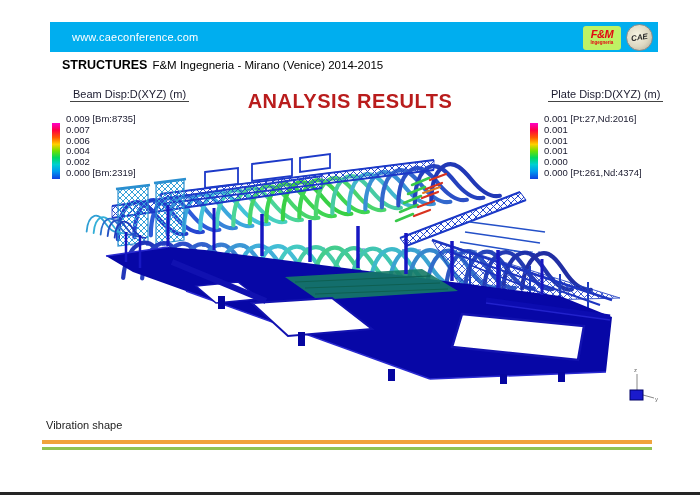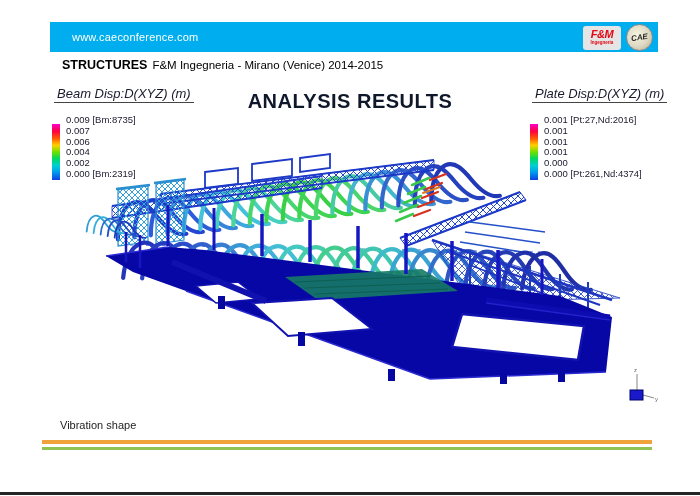--- a/index.html
+++ b/index.html
@@ -3,46 +3,46 @@
 <meta charset="utf-8">
 <style>
   * { margin:0; padding:0; box-sizing:border-box; }
   body { background:#fff; font-family:"Liberation Sans", sans-serif; }
   .slide { position:relative; width:700px; height:496px; background:#fff; overflow:hidden; }
 
   
   .banner { position:absolute; left:50px; top:22px; width:608px; height:30px; background:#00AEEF; display:flex; align-items:center; }
   .banner-url { color:#fff; font-size:11px; margin-left:22px; letter-spacing:.2px; text-decoration:none;text-align:center; }
   .logos { position:absolute; right:5px; top:2px; display:flex; align-items:center; gap:5px; }
-  .fm-logo { width:38px; height:24px; background:#e5e5e5; border-radius:3px; display:flex; flex-direction:column; align-items:center; justify-content:center; line-height:1; }
+  .fm-logo { width:38px; height:24px; background:#bef264; border-radius:3px; display:flex; flex-direction:column; align-items:center; justify-content:center; line-height:1; }
   .fm-main { color:#E30613; font-weight:bold; font-style:italic; font-size:11px; letter-spacing:-.5px; }
   .fm-sub { color:#E30613; font-size:4.5px; font-weight:bold; margin-top:1px; }
   .cae-logo { width:27px; height:27px; border-radius:50%; background:radial-gradient(circle at 40% 40%, #f7f4e2 0%, #ddd8c2 55%, #aaa693 100%); border:1px solid #8a8a8a; display:flex; align-items:center; justify-content:center; }
   .cae-text { font-size:8px; font-weight:bold; font-style:italic; color:#2a2a2a; transform:rotate(-8deg); }
 
   
   .subtitle { position:absolute; left:62px; top:58px; font-size:11.5px; color:#000; white-space:nowrap; }
   .subtitle .brand { color:#000000; font-weight:bold; font-size:12.5px; margin-right:5px; }
 
   
-  .main-title { position:absolute; left:0; top:90px; width:100%; text-align:center; font-size:20px; font-weight:bold; color:#0f172a; letter-spacing:.5px; }
+  .main-title { position:absolute; left:0; top:90px; width:100%; text-align:center; font-size:20px; font-weight:bold; color:#b91c1c; letter-spacing:.5px; }
 
   
   .legend { position:absolute; top:84px; color:#1a1a2e; }
   .legend.left { left:50px; }
   .legend.right { left:528px; }
-  .legend-header { font-size:13px; border-bottom:1px solid #444; padding:0 3px 1px 3px; margin-left:4px; display:inline-block; white-space:nowrap;font-style:italic; }
+  .legend-header { font-size:11px; border-bottom:1px solid #444; padding:0 3px 1px 3px; margin-left:20px; display:inline-block; white-space:nowrap; }
   .legend-body { display:flex; margin-top:12px; }
   .color-scale { width:8px; height:56px; margin:9px 6px 0 2px;
     background:linear-gradient(to bottom, #FF00C8 0%, #FF0040 13%, #FF5A00 26%, #FFD000 38%, #6FE000 50%, #00D860 62%, #00D0D0 74%, #009CF0 86%, #1040E0 100%); }
   .legend-vals { display:flex; flex-direction:column; }
   .legend-vals div { font-size:9.5px; line-height:10.8px; white-space:nowrap; }
 
   
-  .caption { position:absolute; left:60px; top:419px; font-size:11px; color:#1c1c1c; }
+  .caption { position:absolute; left:46px; top:419px; font-size:11px; color:#1c1c1c; }
   .rule-orange { position:absolute; left:42px; top:440px; width:610px; height:3.5px; background:#F0A33C; }
   .rule-green  { position:absolute; left:42px; top:446.5px; width:610px; height:3.5px; background:#90C353; }
   .page-edge   { position:absolute; left:0; top:492px; width:700px; height:2.5px; background:#252525; }
 
   svg.model { position:absolute; left:0; top:0; }
   .axis-label { font-size:6px; fill:#666; font-family:"Liberation Sans", sans-serif; }
 </style>
 </head>
 <body>
 

